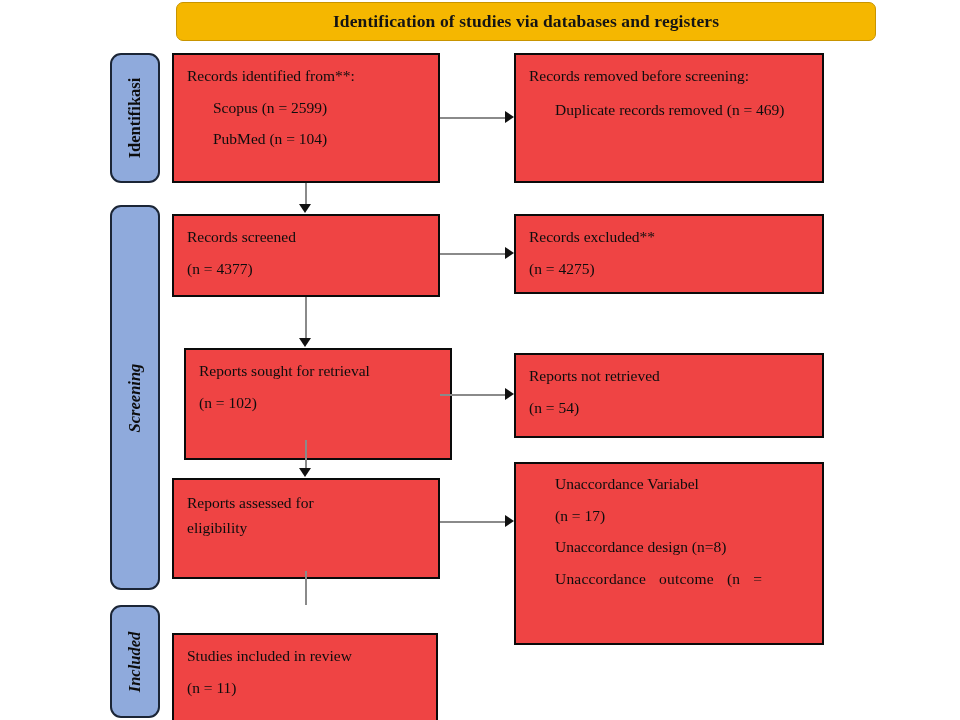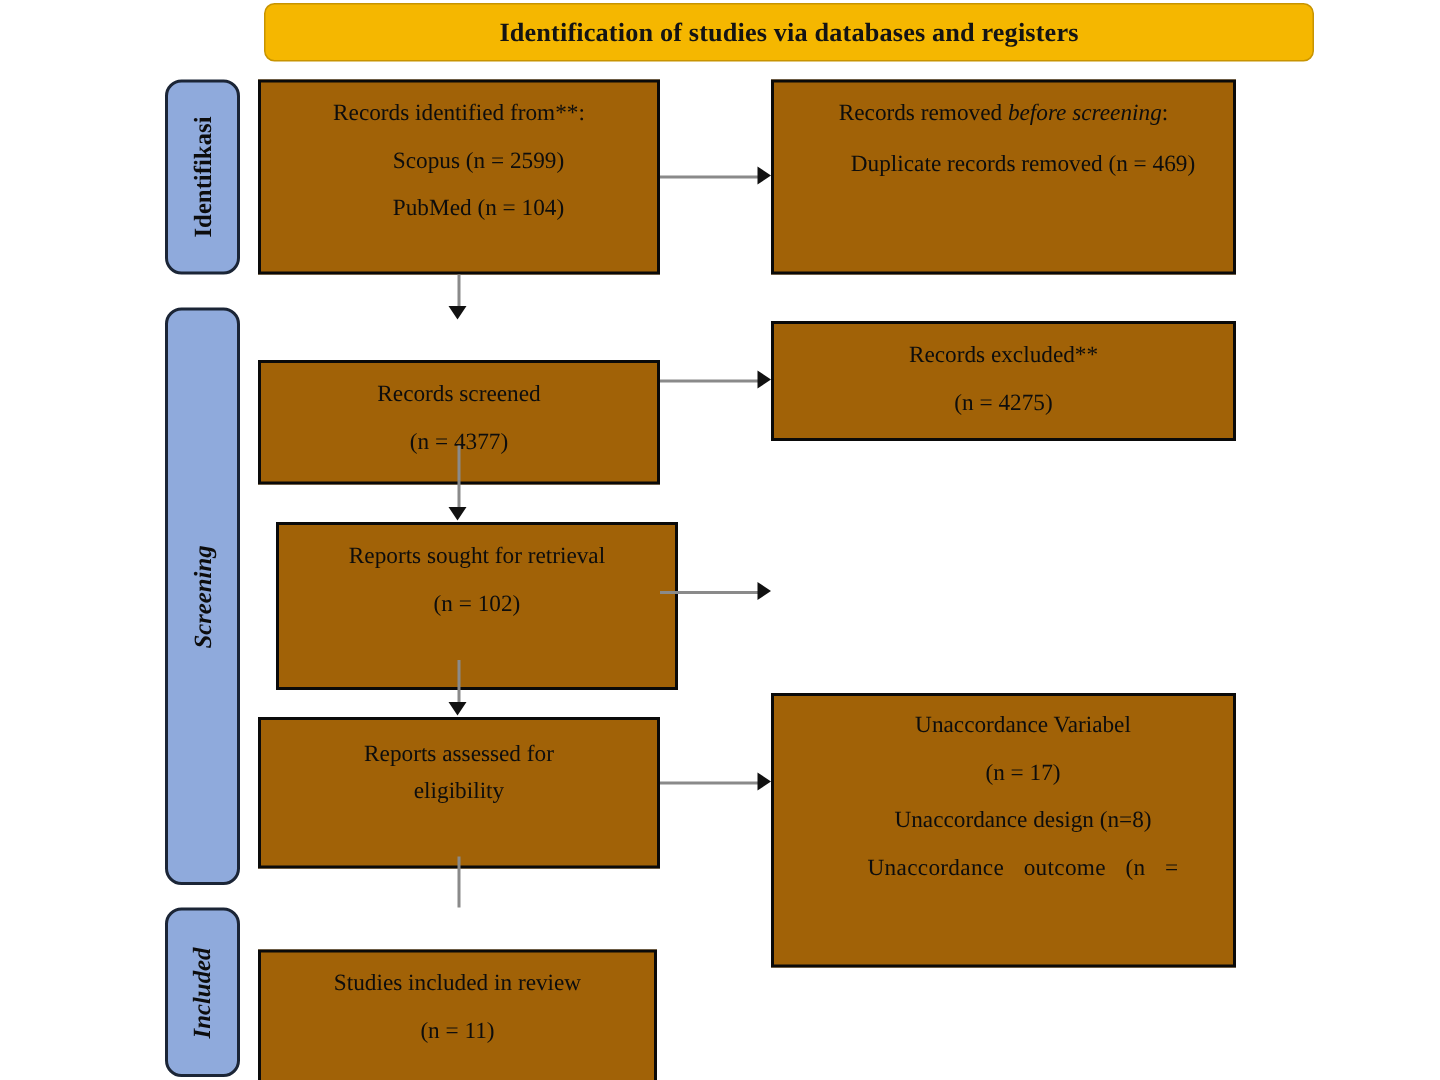--- a/index.html
+++ b/index.html
@@ -67,48 +67,47 @@
   }
   .stage-label.italic { font-style: italic; }
 
   #stage-identification { top: 53px;  height: 130px; }
   #stage-screening      { top: 205px; height: 385px; }
   #stage-included       { top: 605px; height: 113px; }
 
   
   .box {
     position: absolute;
-    background: #a16207;
+    background: #ef4444;
     border: 2.2px solid #0a0a0a;
     box-sizing: border-box;
     padding: 13px 13px 8px 13px;
     font-size: 15.5px;
     line-height: 1.0;
     overflow: hidden;
-    text-align: center;
   }
   .box .ln {
     margin: 0 0 16px 0;
     white-space: nowrap;
   }
   .box .ln:last-child { margin-bottom: 0; }
   .box .ln.indent { padding-left: 26px; }
   .box .ln.wrap   { white-space: normal; line-height: 1.32; }
   .box .ln.tight  { margin-bottom: 5px; line-height: 1.3; white-space: normal; }
   .box .ln.justify{
     white-space: nowrap;
     padding-left: 26px;
     letter-spacing: .2px;
     word-spacing: 9px;
   }
-  .it { font-style: italic; }
+  .it { }
 
   
   #box-identified  { left: 172px; top: 53px;  width: 268px; height: 130px; }
-  #box-screened    { left: 172px; top: 214px; width: 268px; height: 83px; margin-top: 26px;  }
+  #box-screened    { left: 172px; top: 214px; width: 268px; height: 83px;  }
   #box-sought      { left: 184px; top: 348px; width: 268px; height: 112px;  }
   #box-assessed    { left: 172px; top: 478px; width: 268px; height: 101px;  }
   #box-included    { left: 172px; top: 605px; width: 266px; height: 108px; margin-top: 28px; }
 
   
   #box-removed     { left: 514px; top: 53px;  width: 310px; height: 130px; }
   #box-excluded-s  { left: 514px; top: 214px; width: 310px; height: 80px;  }
   #box-notretrieved{ left: 514px; top: 353px; width: 310px; height: 85px;  }
   #box-excluded-r  { left: 514px; top: 462px; width: 310px; height: 183px; padding-top: 12px; }
 
@@ -173,20 +172,24 @@
   <div class="box" id="box-excluded-s">
     <p class="ln">Records excluded**</p>
     <p class="ln">(n = 4275)</p>
   </div>
 
   <div class="box" id="box-sought">
     <p class="ln">Reports sought for retrieval</p>
     <p class="ln">(n = 102)</p>
   </div>
 
+  <div class="box" id="box-notretrieved">
+    <p class="ln">Reports not retrieved</p>
+    <p class="ln">(n = 54)</p>
+  </div>
 
   <div class="box" id="box-assessed">
     <p class="ln tight">Reports assessed for</p>
     <p class="ln tight">eligibility</p>
   </div>
 
   <div class="box" id="box-excluded-r">
     <p class="ln indent">Unaccordance Variabel</p>
     <p class="ln indent">(n = 17)</p>
     <p class="ln indent">Unaccordance  design (n=8)</p>

